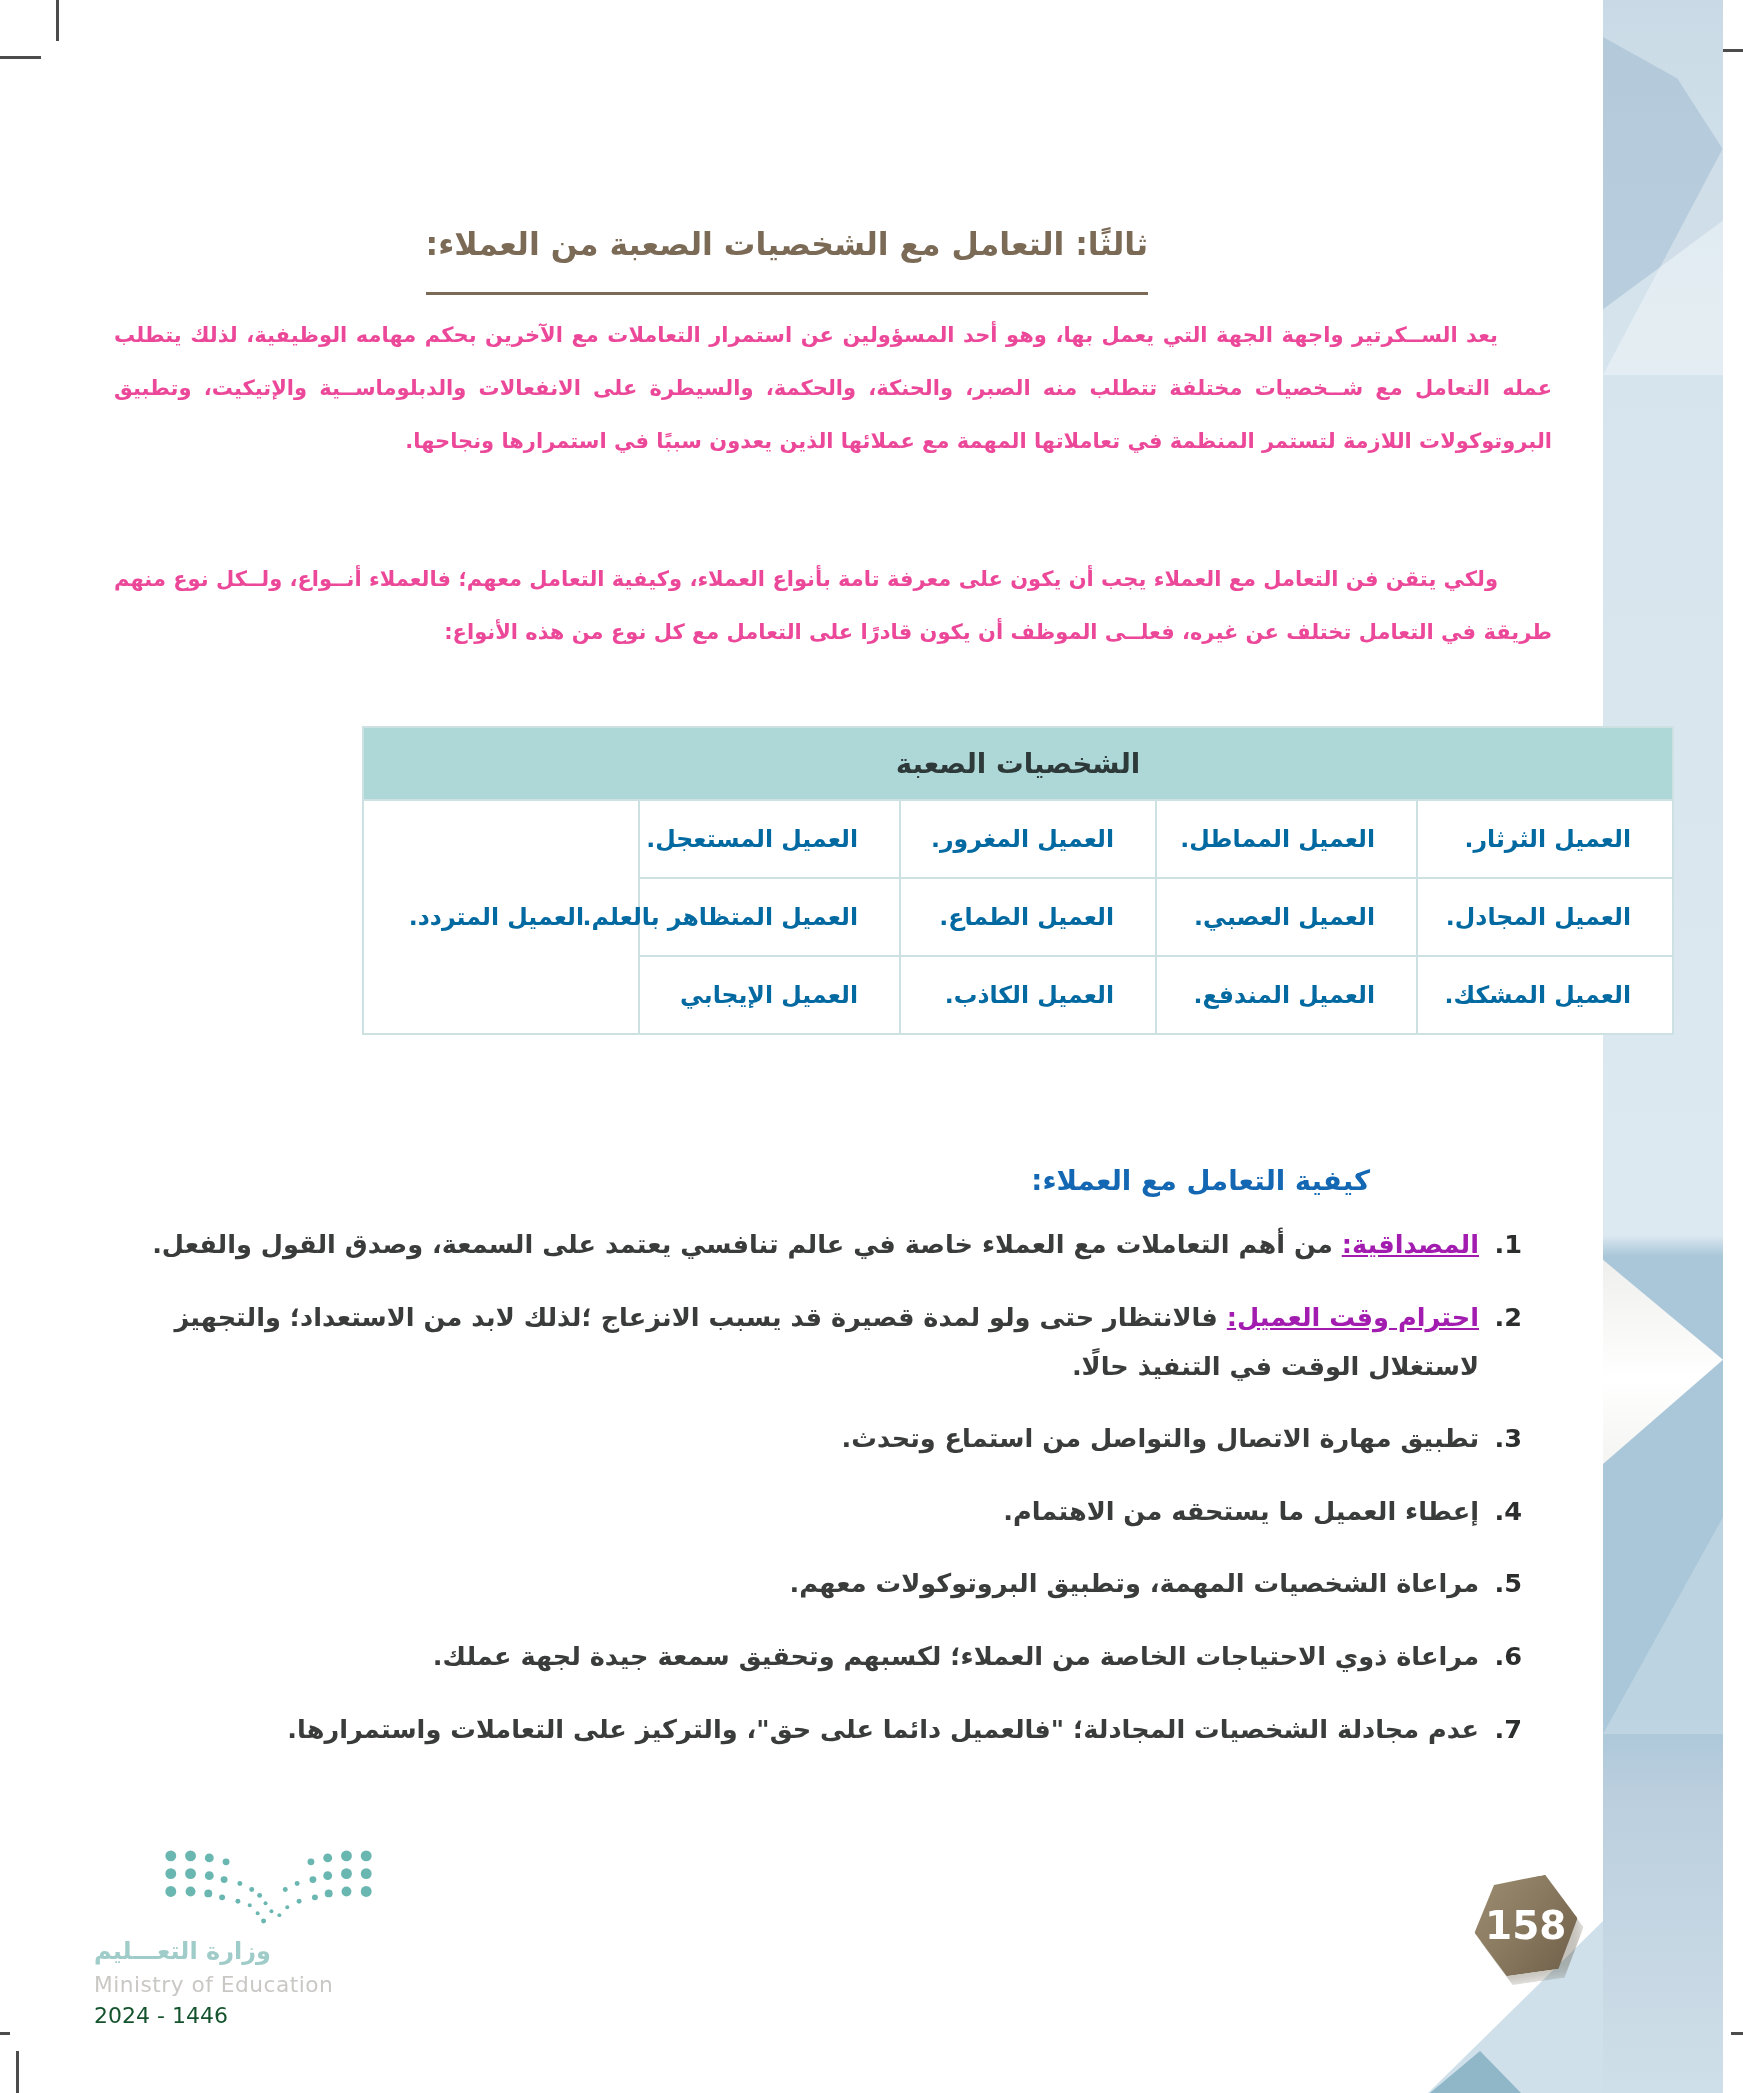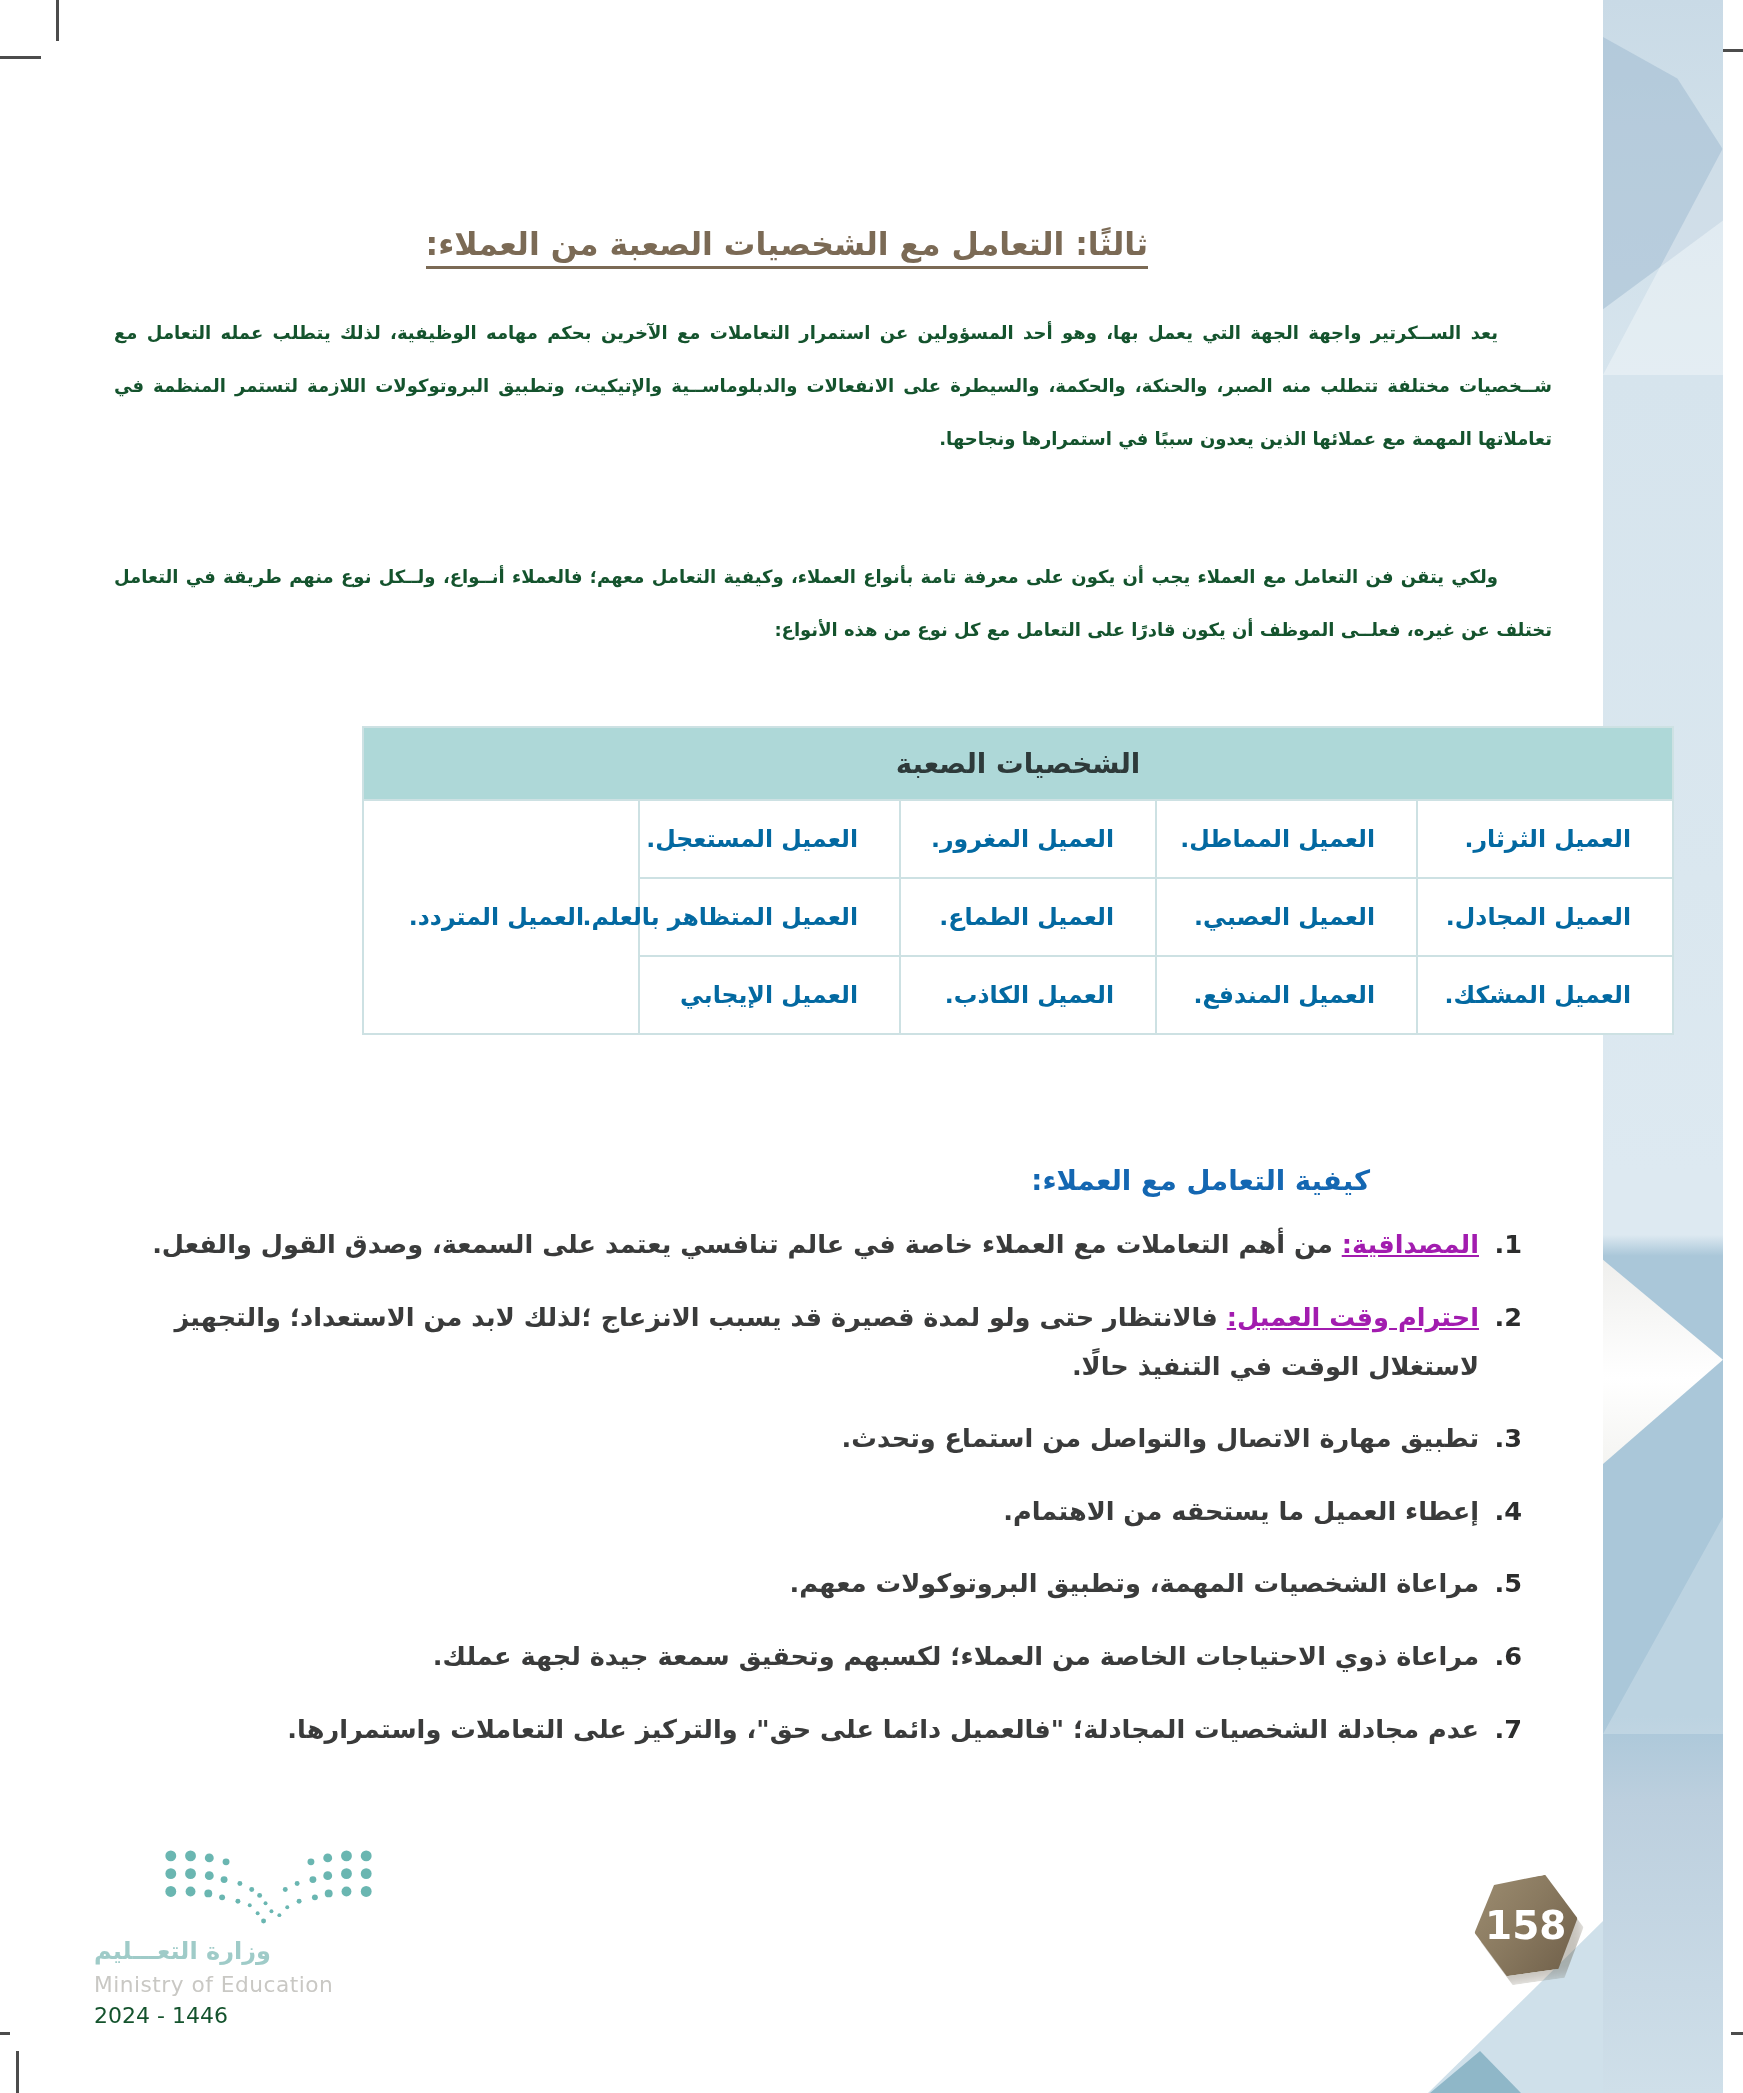--- a/index.html
+++ b/index.html
@@ -23,23 +23,23 @@
   .sb-mid-light{top:1517px;height:217px;background:rgba(255,255,255,.22);
     clip-path:polygon(0 100%,100% 0,100% 100%);}
   .sb-bottom-tri{position:absolute;left:1428px;top:1921px;width:175px;height:172px;background:#cfe0ea;
     clip-path:polygon(100% 0,100% 100%,0 100%);}
   .sb-bottom-accent{position:absolute;left:1430px;top:2051px;width:91px;height:42px;background:#8fb7c8;
     clip-path:polygon(0 100%,55% 0,100% 100%);}
   .bottom-band{position:absolute;left:54px;top:2068px;width:1374px;height:8.9px;
     background:linear-gradient(90deg,#f4f4f1 0%,#ececе8 40%,#e6e6e2 100%);opacity:.9;}
   
   .title{position:absolute;top:205px;right:596px;color:#7b6a55;font-size:31.5px;font-weight:bold;
-    padding-bottom:4px;border-bottom:3px solid #7b6a55;white-space:nowrap;}
-  
-  .para{position:absolute;right:192px;width:1438px;color:#14532d;font-size:18px;font-weight:bold;
+    padding-bottom:30px;border-bottom:3px solid #7b6a55;white-space:nowrap;}
+  
+  .para{position:absolute;right:192px;width:1438px;color:#ec4899;font-size:21px;font-weight:bold;
     line-height:53px;text-align:justify;text-align-last:right;}
   .p1{top:288px;text-indent:54px;}
   .p2{top:532px;text-indent:54px;}
   
   .tbl-wrap{position:absolute;top:726px;right:192px;width:1190px;}
   table.difficult{border-collapse:collapse;width:1310px;direction:rtl;table-layout:fixed;}
   table.difficult th{background:#aed8d8;color:#2e3a3a;font-size:27.6px;font-weight:bold;
     height:69px;text-align:center;border:2px solid #cde1e3;}
   table.difficult td{background:#ffffff;border:2px solid #cde1e3;height:76px;
     color:#0369a1;font-size:23.6px;font-weight:bold;text-align:right;vertical-align:middle;

